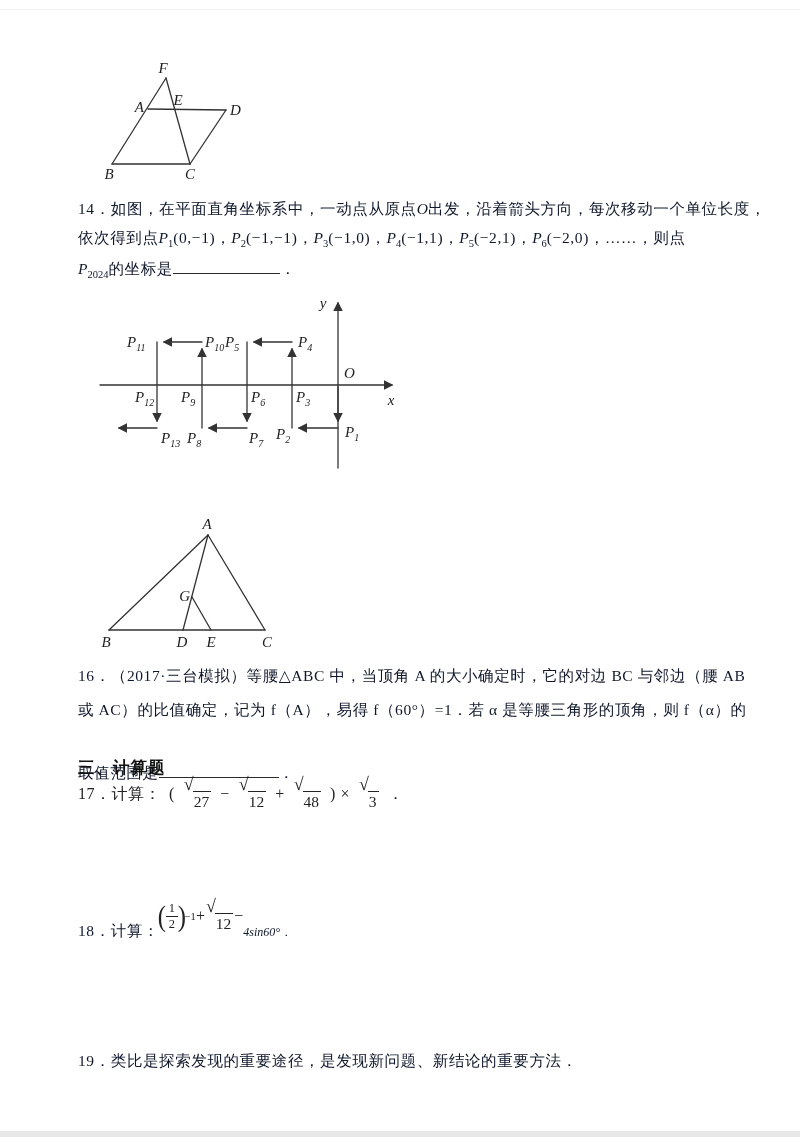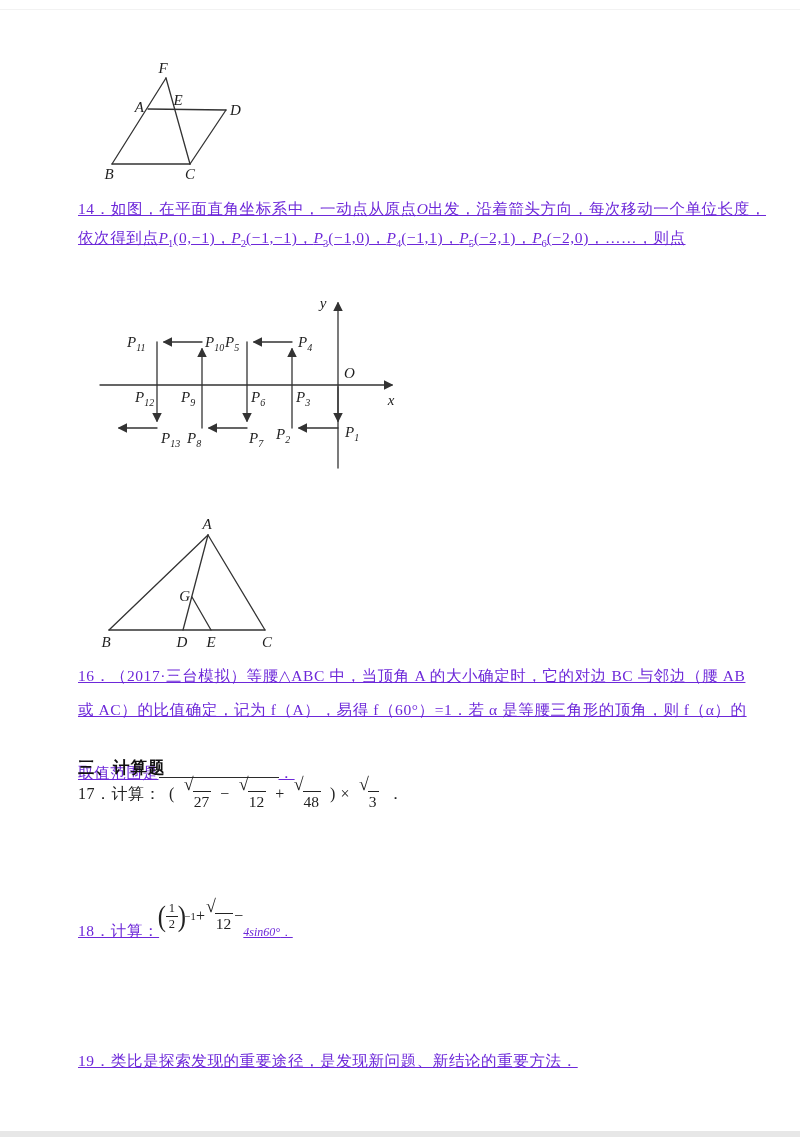--- a/index.html
+++ b/index.html
@@ -1,21 +1,21 @@
 <!DOCTYPE html>
 <html><head>
 <meta charset="utf-8">
 <style>
   html,body{margin:0;padding:0;background:#ffffff;}
   .page{
     position:relative;width:800px;height:1137px;background:#ffffff;overflow:hidden;
     font-family:"Liberation Serif","DejaVu Serif",serif;color:#222;
   }
   .abs{position:absolute;white-space:nowrap;}
-  .rich{font-size:15.5px;letter-spacing:0.6px;color:#6d28d9;text-decoration:underline;}
+  .rich{font-size:15.5px;letter-spacing:0.6px;color:#0f172a;}
   .sg-t{}
   .sg-i{font-style:italic;font-family:"Liberation Serif","DejaVu Serif",serif;letter-spacing:0;}
   .sg-sub{font-size:10.5px;vertical-align:-4px;letter-spacing:0;}
   .sg-sup{font-size:10.5px;vertical-align:7px;letter-spacing:0;}
   .sg-blank{display:inline-block;border-bottom:1.2px solid #2b2b2b;height:1.05em;vertical-align:baseline;}
   .sg-rad{display:inline-flex;align-items:flex-start;margin:0 1px;}
   .sg-rads{font-size:18px;line-height:1.05;letter-spacing:0;}
   .sg-radv{border-top:1.3px solid #222;font-size:15.5px;line-height:1.3;padding:0 2px 0 1px;margin-left:-1px;letter-spacing:0;margin-top:16px;}
   .sg-frac{display:inline-flex;flex-direction:column;align-items:center;font-size:12.5px;line-height:1.15;vertical-align:middle;margin:0 1px;letter-spacing:0;}
   .sg-fn{padding:0 2px;}
@@ -58,20 +58,21 @@
     <text class="fig-label" x="78" y="18" text-anchor="middle">F</text>
     <text class="fig-label" x="59" y="57" text-anchor="end">A</text>
     <text class="fig-label" x="93" y="50" text-anchor="middle">E</text>
     <text class="fig-label" x="145" y="60" text-anchor="start">D</text>
     <text class="fig-label" x="24" y="124" text-anchor="middle">B</text>
     <text class="fig-label" x="105" y="124" text-anchor="middle">C</text>
   </svg>
 
   <div class="abs rich" style="left:78px;top:199px;"><span class="sg-t">14．如图，在平面直角坐标系中，一动点从原点</span><span class="sg-i">O</span><span class="sg-t">出发，沿着箭头方向，每次移动一个单位长度，</span></div>
   <div class="abs rich" style="left:78px;top:228px;"><span class="sg-t">依次得到点</span><span class="sg-i">P</span><span class="sg-sub">1</span><span class="sg-t">(0,−1)，</span><span class="sg-i">P</span><span class="sg-sub">2</span><span class="sg-t">(−1,−1)，</span><span class="sg-i">P</span><span class="sg-sub">3</span><span class="sg-t">(−1,0)，</span><span class="sg-i">P</span><span class="sg-sub">4</span><span class="sg-t">(−1,1)，</span><span class="sg-i">P</span><span class="sg-sub">5</span><span class="sg-t">(−2,1)，</span><span class="sg-i">P</span><span class="sg-sub">6</span><span class="sg-t">(−2,0)，……，则点</span></div>
+  <div class="abs rich" style="left:78px;top:257px;"><span class="sg-i">P</span><span class="sg-sub">2024</span><span class="sg-t">的坐标是</span><span class="sg-blank" style="width: 107px;"></span><span class="sg-t">．</span></div>
 
   <svg style="left:95px;top:290px;" width="320" height="190" viewBox="0 0 320 190">
     <defs>
       <marker id="ah" viewBox="0 0 10 10" refX="8.5" refY="5" markerWidth="7.5" markerHeight="7.5" orient="auto">
         <path d="M0,0 L10,5 L0,10 z" fill="#333"></path>
       </marker>
     </defs>
     <g class="stroke">
       <line x1="5" y1="95" x2="297" y2="95" marker-end="url(#ah)"></line>
       <line x1="243" y1="178" x2="243" y2="13" marker-end="url(#ah)"></line>

